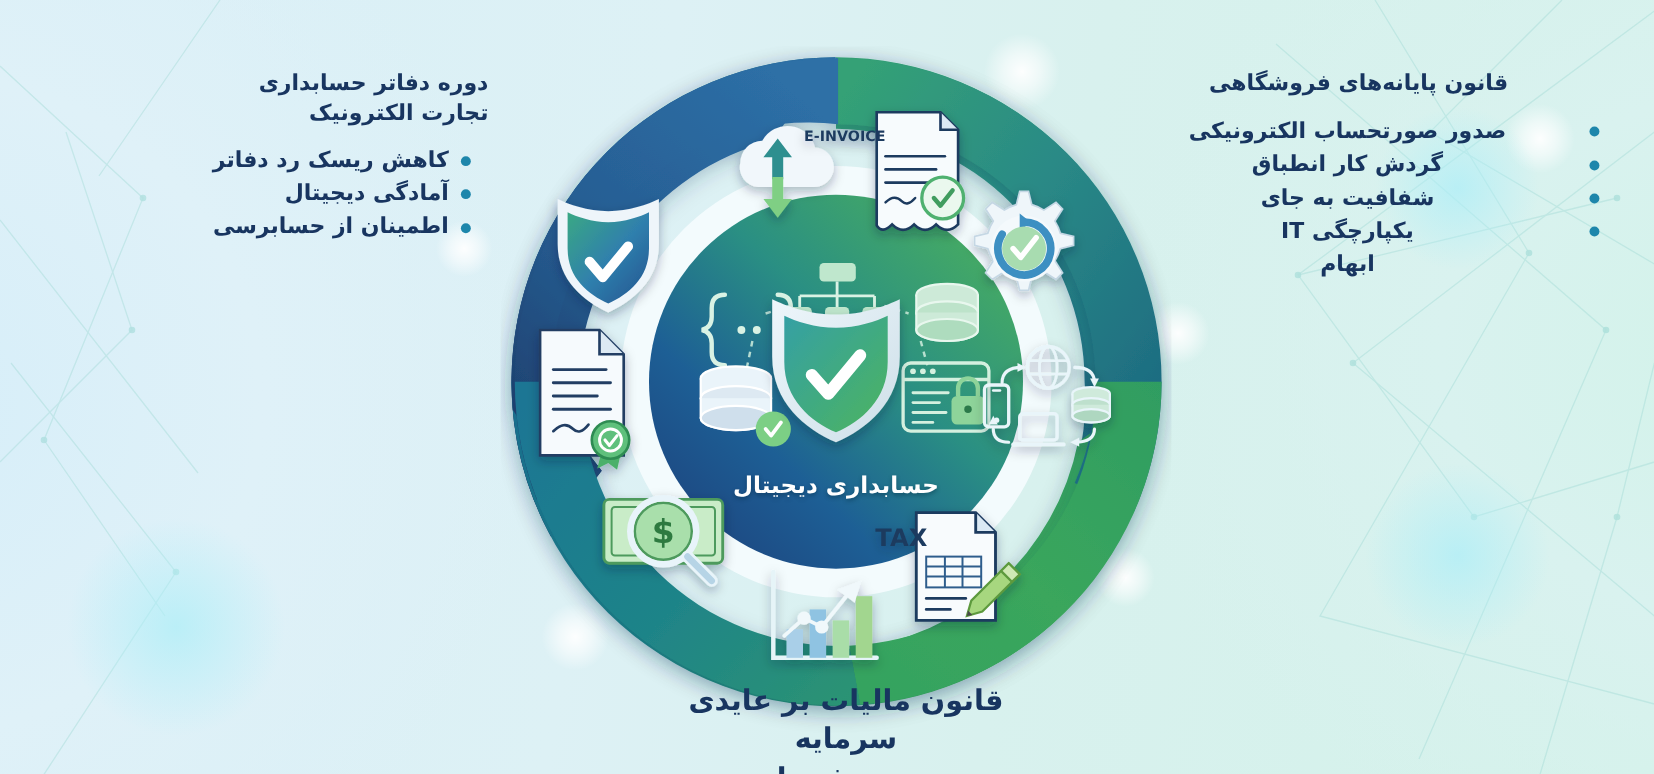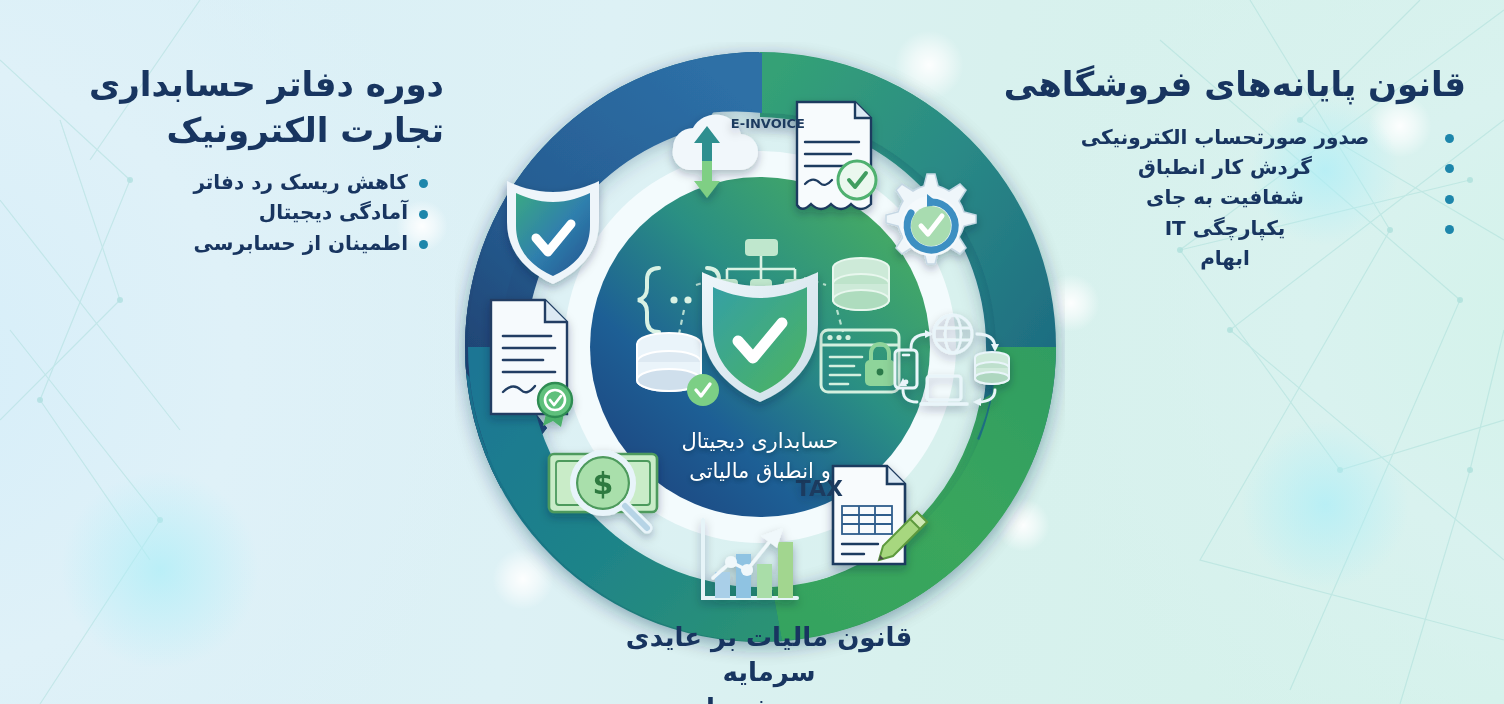--- a/index.html
+++ b/index.html
@@ -21,21 +21,21 @@
   }
   .bg-net{position:absolute;inset:0;opacity:.55;}
   .glow{position:absolute;border-radius:50%;pointer-events:none;}
   .glow.w{background:radial-gradient(circle,rgba(255,255,255,.95) 0%,rgba(255,255,255,.55) 34%,rgba(255,255,255,0) 70%);}
   .glow.c{background:radial-gradient(circle,rgba(174,238,247,.75) 0%,rgba(174,238,247,0) 70%);}
 
   
   .block{position:absolute;}
   .heading{
     color:#183560;font-weight:bold;line-height:1.34;
-    font-size:34px;letter-spacing:0;
+    font-size:20px;letter-spacing:0;
   }
   .bullets{margin:14px 16px 0;padding:0;list-style:none;}
   .bullets li{
     position:relative;color:#183560;font-weight:bold;font-size:20px;
     line-height:1.52;padding-left:0;padding-right:20px;
   }
   .bullets li .dot{
     position:absolute;right:0;top:.62em;width:9px;height:9px;border-radius:50%;
     background:#1d86ab;
   }
@@ -44,21 +44,21 @@
   .tr{ right:34px; top:62px; width:470px; text-align:center;}
   .tl{ left:0; top:62px; width:480px; text-align:right; padding-right:36px; box-sizing:border-box;}
   .br{ right:34px; top:503px; width:470px; text-align:right;}
   .bc{ left:556px; top:620px; width:400px; text-align:center;}
   .bc .heading{font-size:26px;line-height:1.36;margin-left:26px;}
 
   
   #ringwrap{position:absolute;left:455px;top:42px;width:610px;height:625px;}
   .center-label{
     position:absolute;left:0;right:0;text-align:center;color:#ffffff;
-    font-weight:normal;font-size:21px;line-height:1.42;
+    font-weight:bold;font-size:21px;line-height:1.42;
     text-shadow:0 2px 4px rgba(0,40,60,.45);
   }
 </style>
 </head>
 <body>
 
 <div id="stage">
 
   <div class="bg-base"></div>
 
@@ -452,21 +452,20 @@
         <g transform="translate(46,46) rotate(0)">
           <path d="M42 0 l10 10 l-34 34 l-14 4 l4 -14 z" fill="#a7d77f" stroke="#5d9a3e" stroke-width="2"></path>
           <path d="M42 0 l10 10 l-7 7 l-10 -10 z" fill="#cfe9b4" stroke="#5d9a3e" stroke-width="2"></path>
           <path d="M4 48 l5 -1 l-4 -4 z" fill="#4a4a4a"></path>
         </g>
       </g>
     </svg>
 
     <div class="center-label" style="top:385px;">
       <div>حسابداری دیجیتال</div>
-      <div>و انطباق مالیاتی</div>
     </div>
   </div>
 
   <div class="block tr">
     <div class="heading">
       <div>قانون پایانه‌های فروشگاهی</div>
     </div>
     <ul class="bullets">
       <li><span class="dot"></span><span>صدور صورتحساب الکترونیکی</span></li>
       <li><span class="dot"></span><span>گردش کار انطباق</span></li>

